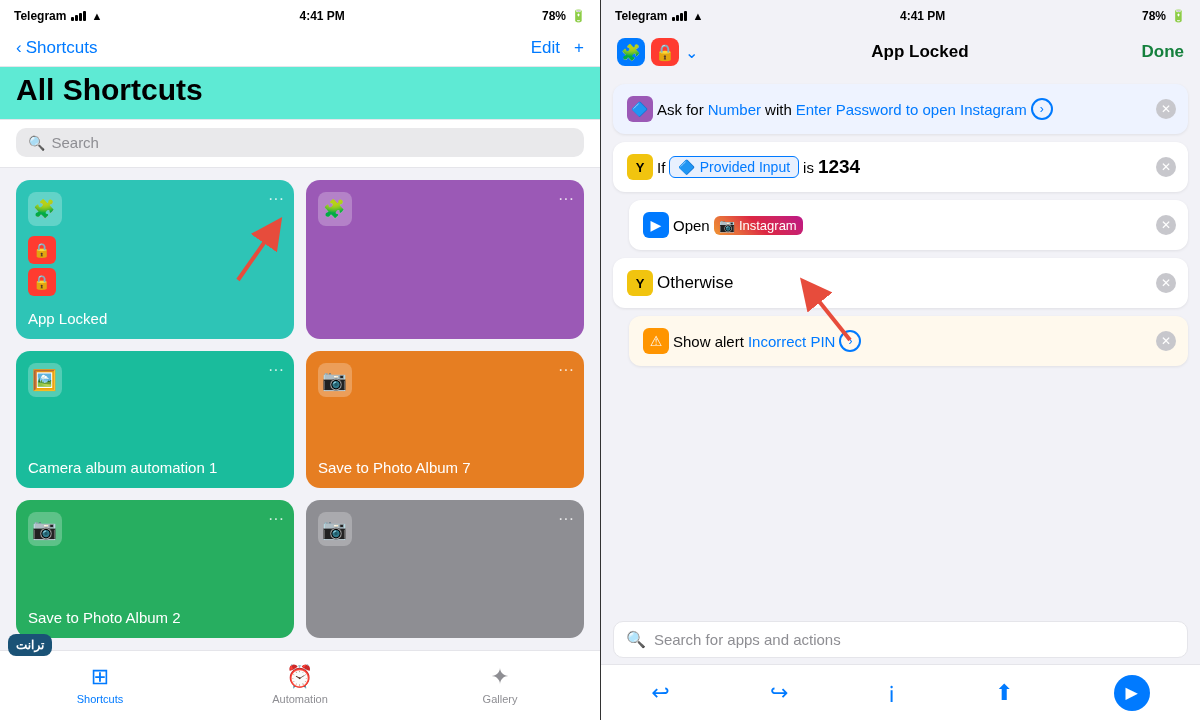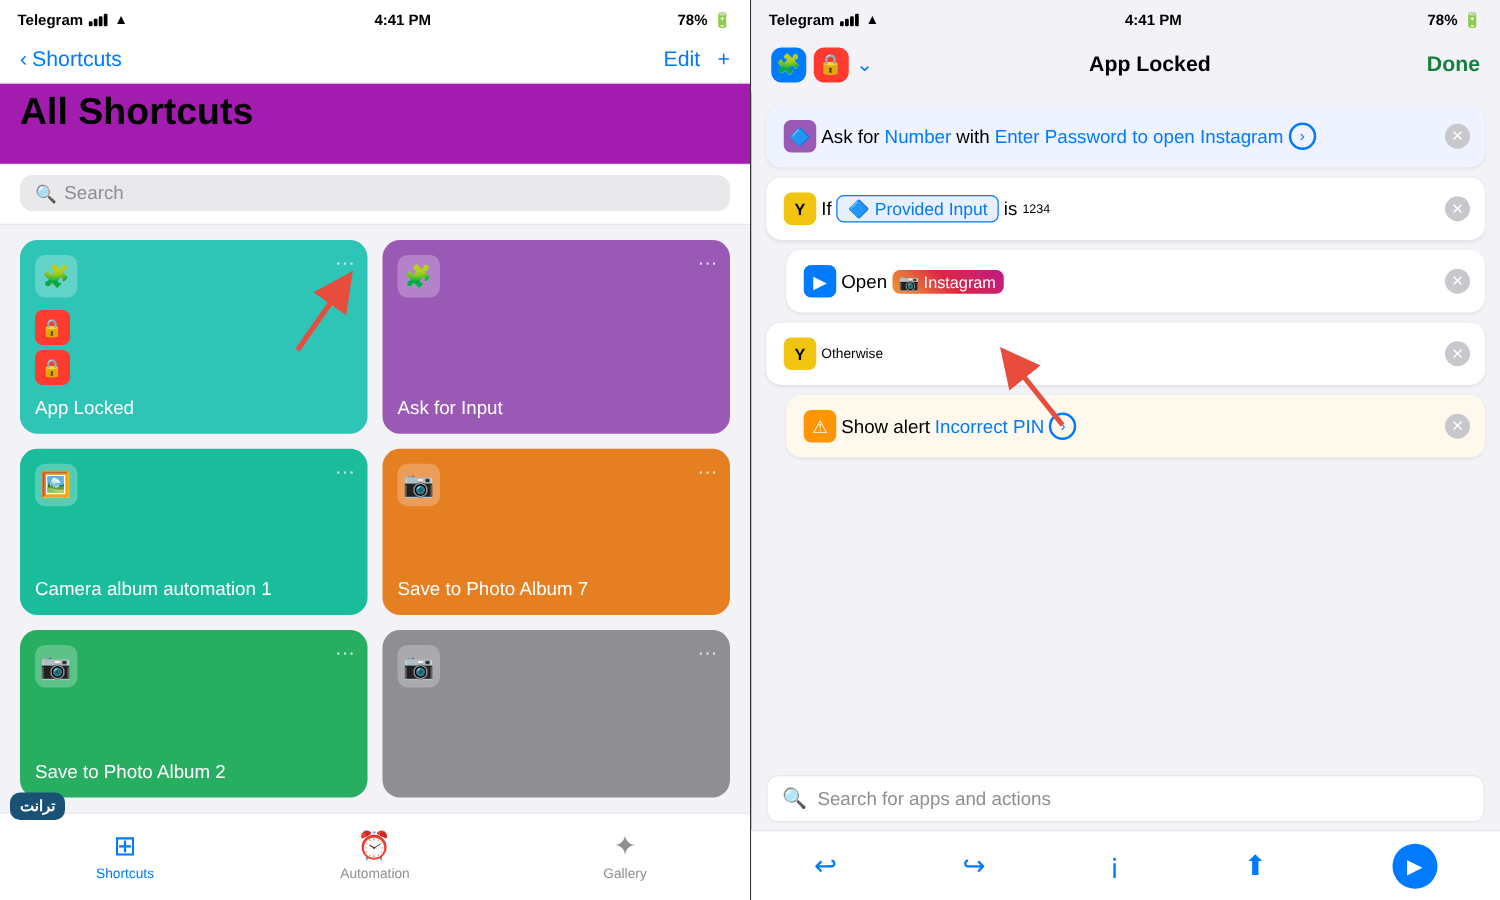--- a/index.html
+++ b/index.html
@@ -44,22 +44,22 @@
       justify-content: space-between;
       align-items: center;
       padding: 6px 16px 8px;
       border-bottom: 1px solid #e5e5ea;
     }
     .nav-back { color: #007aff; font-size: 17px; display: flex; align-items: center; gap: 4px; }
     .nav-actions { display: flex; gap: 14px; align-items: center; }
     .nav-btn { color: #007aff; font-size: 17px; }
 
     .page-title {
-      background: #a21caf;
-      padding: 6px 16px 24px;
+      background: #5eead4;
+      padding: 6px 16px 12px;
       border-bottom: 1px solid #e5e5ea;
     }
     .page-title h1 { font-size: 30px; font-weight: 700; color: #000; }
 
     .search-bar {
       background: #fff;
       padding: 8px 16px 10px;
       border-bottom: 1px solid #e5e5ea;
     }
     .search-input-wrap {
@@ -357,21 +357,20 @@
       <div style="margin-top:4px;">
         <div style="width:28px;height:28px;background:#ff3b30;border-radius:6px;display:flex;align-items:center;justify-content:center;font-size:14px;">🔒</div>
         <div style="width:28px;height:28px;background:#ff3b30;border-radius:6px;display:flex;align-items:center;justify-content:center;font-size:14px;margin-top:4px;">🔒</div>
       </div>
       <span class="card-label">App Locked</span>
     </div>
 
     <div class="shortcut-card purple">
       <span class="card-more">···</span>
       <div class="card-icon">🧩</div>
-      <span class="card-label">Ask for Input</span>
     </div>
 
     <div class="shortcut-card teal2">
       <span class="card-more">···</span>
       <div class="card-icon" style="font-size:20px;">🖼️</div>
       <span class="card-label">Camera album automation 1</span>
     </div>
 
     <div class="shortcut-card orange">
       <span class="card-more">···</span>
@@ -468,41 +467,41 @@
 
     <div class="action-card">
       <div class="action-row">
         <div class="action-icon yellow-bg" style="font-weight:700;font-size:13px;color:#000;">Y</div>
         <span class="action-text">If</span>
         <div class="action-chip">
           <span>🔷</span>
           <span>Provided Input</span>
         </div>
         <span class="action-text">is</span>
-        <span style="font-size:10px;font-weight:400;">1234</span>
+        <span style="font-size:19px;font-weight:700;">1234</span>
       </div>
       <div class="action-close">✕</div>
     </div>
 
     <div class="action-card" style="margin-left:16px;">
       <div class="action-row">
         <div class="action-icon blue-bg2">▶</div>
         <span class="action-text">Open</span>
         <div class="instagram-chip">
           <span>📷</span>
           <span>Instagram</span>
         </div>
       </div>
       <div class="action-close">✕</div>
     </div>
 
     <div class="action-card">
       <div class="action-row">
         <div class="action-icon yellow-bg" style="font-weight:700;font-size:13px;color:#000;">Y</div>
-        <span style="font-size:11px;font-weight:500;">Otherwise</span>
+        <span style="font-size:17px;font-weight:500;">Otherwise</span>
       </div>
       <div class="action-close">✕</div>
     </div>
 
     <div class="action-card" style="margin-left:16px;background:#fff9ed;">
       <div class="action-row">
         <div class="action-icon orange-bg">⚠</div>
         <span class="action-text">Show alert</span>
         <span class="action-keyword">Incorrect PIN</span>
         <div class="arrow-circle">›</div>

